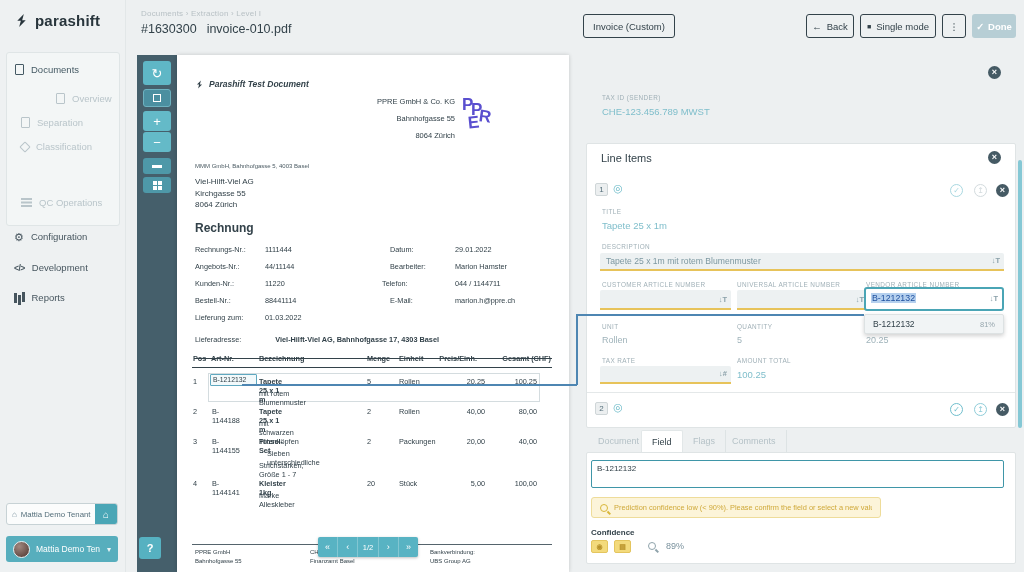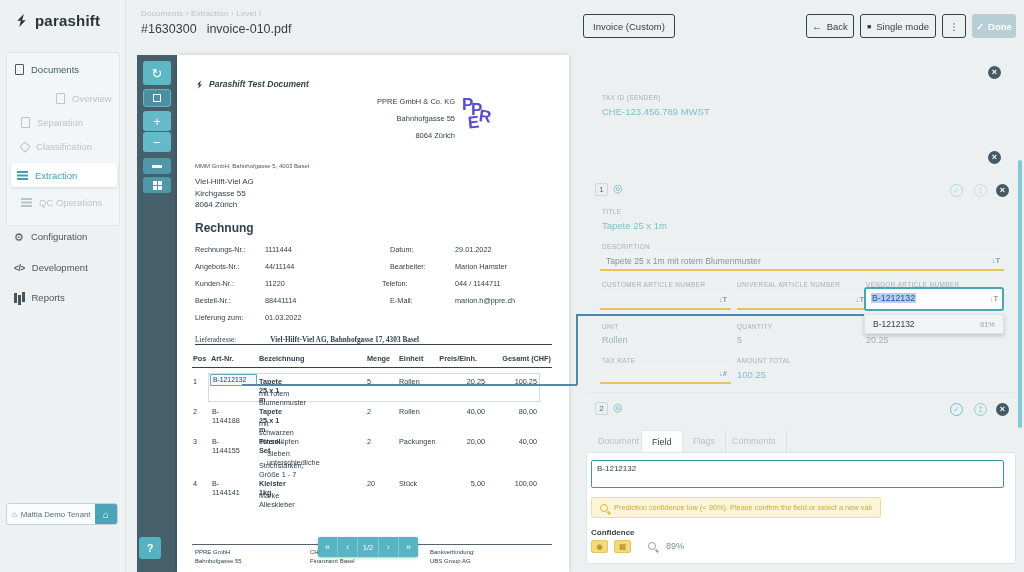--- a/index.html
+++ b/index.html
@@ -120,24 +120,20 @@
         <span>Overview</span>
       </div>
       <div class="navitem gray" style="top:64px; left:14px;">
         <span class="i-doc"></span>
         <span>Separation</span>
       </div>
       <div class="navitem gray" style="top:88px; left:14px;">
         <span class="i-tag"></span>
         <span>Classification</span>
       </div>
-      <div class="nav-active">
-        <span class="i-lines"></span>
-        <span>Extraction</span>
-      </div>
       <div class="navitem gray" style="top:144px; left:14px;">
         <span class="i-lines"></span>
         <span>QC Operations</span>
       </div>
     </div>
 
     <div class="side-link" style="top:231px;">
       <span class="i-gear">⚙</span>
       <span>Configuration</span>
     </div>
@@ -149,20 +145,25 @@
       <span class="i-bars"></span>
       <span>Reports</span>
     </div>
 
     <div class="tenantbox">
       <span style="font-size:8px; color:#78909c; padding-left:5px;">⌂</span>
       <span class="txt">Mattia Demo Tenant</span>
       <span class="tenant-btn">
           <span>⌂</span>
         </span>
+    </div>
+    <div class="userbtn">
+      <span class="avatar"></span>
+      <span class="txt">Mattia Demo Ten</span>
+      <span class="caret">▾</span>
     </div>
   </div>
 
   <div class="crumb">Documents › Extraction › Level I</div>
   <div class="doctitle">
     <span>#1630300</span><span class="name">invoice-010.pdf</span>
   </div>
   <div class="btn-outline" style="left:583px; width:92px;">
     <span>Invoice (Custom)</span>
   </div>
@@ -244,21 +245,21 @@
     <div class="meta" style="left:88px; top:258px;">01.03.2022</div>
     <div class="meta" style="left:213px; top:190px;">Datum:</div>
     <div class="meta" style="left:278px; top:190px;">29.01.2022</div>
     <div class="meta" style="left:213px; top:207px;">Bearbeiter:</div>
     <div class="meta" style="left:278px; top:207px;">Marion Hamster</div>
     <div class="meta" style="left:205px; top:224px;">Telefon:</div>
     <div class="meta" style="left:278px; top:224px;">044 / 1144711</div>
     <div class="meta" style="left:213px; top:241px;">E-Mail:</div>
     <div class="meta" style="left:278px; top:241px;">marion.h@ppre.ch</div>
 
-    <div class="dl-row" style="top:280px; width:357px; border-bottom:1px solid #33424a; padding-bottom:0;font-family:Liberation Serif, serif;">
+    <div class="dl-row" style="top:280px; width:357px; border-bottom:1px solid #33424a; padding-bottom:14px;">
       <span>Lieferadresse:</span>
       <span style="font-weight:bold; margin-left:32px;">Viel-Hilft-Viel AG, Bahnhofgasse 17, 4303 Basel</span>
     </div>
 
     <div class="tbl-h">
       <span class="tc" style="left:1px;">Pos</span>
       <span class="tc" style="left:19px;">Art-Nr.</span>
       <span class="tc" style="left:67px;">Bezeichnung</span>
       <span class="tc" style="left:175px;">Menge</span>
       <span class="tc" style="left:207px;">Einheit</span>
@@ -339,20 +340,23 @@
   </div>
 
   <div class="conn" style="left:242px; top:384px; width:335px; height:1.5px;"></div>
   <div class="conn" style="left:576px; top:314px; width:1.5px; height:71px;"></div>
   <div class="conn" style="left:577px; top:314px; width:287px; height:1.5px;"></div>
 
   <div class="close-ic" style="left:988px; top:66px;"><span>×</span></div>
   <div class="lbl" style="left:602px; top:94px;">TAX ID (SENDER)</div>
   <div class="tval" style="left:602px; top:106px;">CHE-123.456.789 MWST</div>
 
+  <div class="card" style="top:143px; height:285px;">
+    <div class="card-title" style="top:8px;">Line Items</div>
+  </div>
   <div class="close-ic" style="left:988px; top:151px;"><span>×</span></div>
   <div class="scrollbar-v"></div>
 
   <div class="badge" style="left:595px; top:183px;">1</div>
   <div class="link-ic" style="left:613px; top:182px;">◎</div>
   <div class="row-ic" style="left:950px; top:184px; border:1.6px solid #a9d8e1; color:#a9d8e1;"><span>✓</span></div>
   <div class="row-ic" style="left:974px; top:184px; border:1.6px solid #d3dbde; color:#d3dbde;">↥</div>
   <div class="close-ic" style="left:996px; top:184px;"><span>×</span></div>
 
   <div class="lbl" style="left:602px; top:208px;">TITLE</div>

